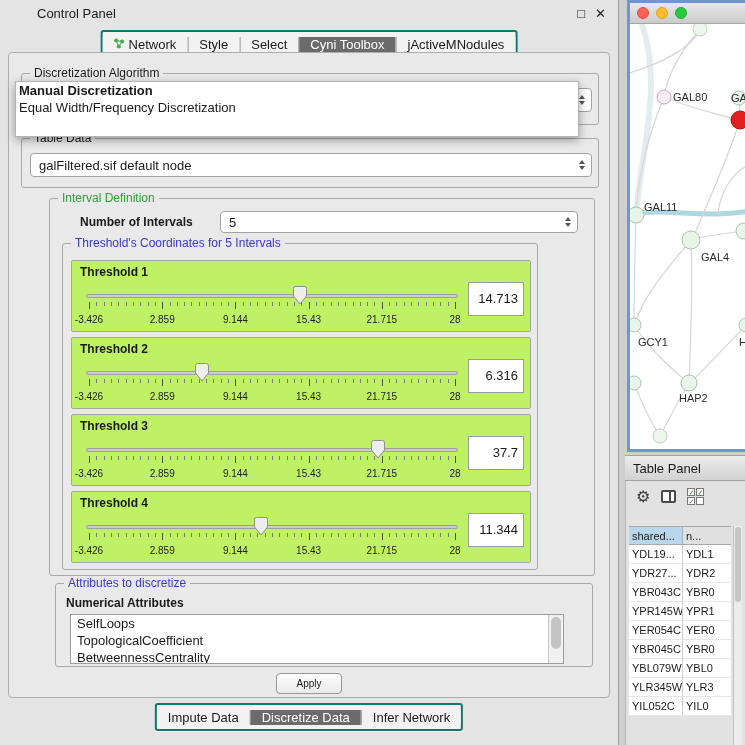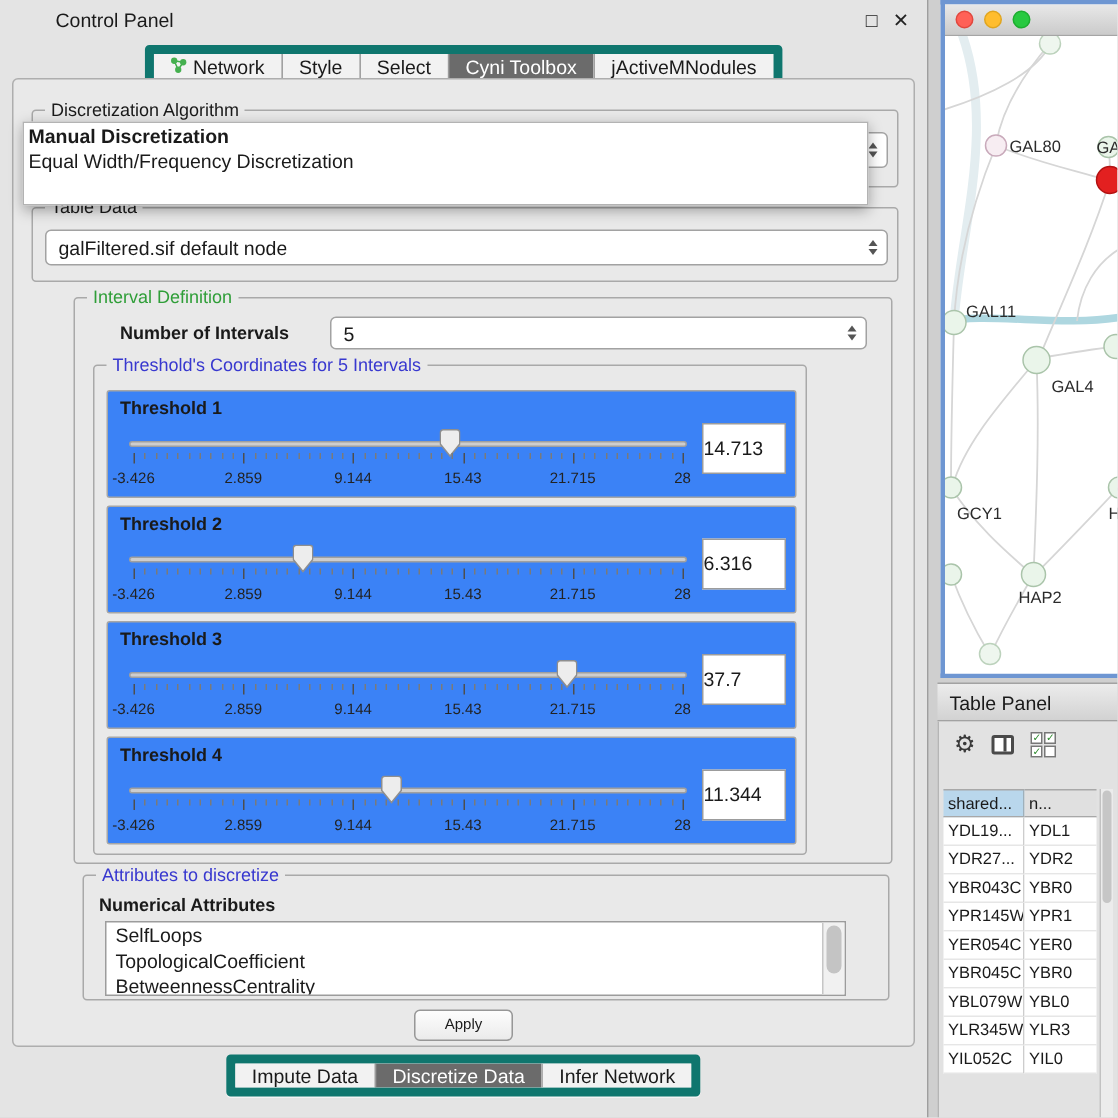--- a/index.html
+++ b/index.html
@@ -7,21 +7,21 @@
   body { background:#cfcfcf; font-family:"Liberation Sans","DejaVu Sans",sans-serif; position:relative; overflow:hidden; color:#1a1a1a; }
 
   
   .control-panel { position:absolute; left:0; top:0; width:619px; height:745px; background:#e4e4e4; border-right:1px solid #9e9e9e; }
   .titlebar { position:absolute; top:0; left:0; right:0; height:26px; display:flex; align-items:center; padding:0 12px; }
   .titlebar .title { font-size:13px;margin-left:25px; }
   .titlebar .win-icons { margin-left:auto; display:flex; gap:10px; align-items:center; }
   .win-icon { font-size:13px; color:#222; line-height:1; }
   .win-icon.close { font-weight:bold; }
 
-  .tab-strip { position:absolute; top:30px; left:50%; transform:translateX(-50%); display:flex; height:28px; border:6px solid #0f766e; border-radius:3px; overflow:hidden; background:#f2f2f2; box-shadow:0 1px 0 rgba(255,255,255,.6); }
+  .tab-strip { position:absolute; top:30px; left:50%; transform:translateX(-50%); display:flex; height:28px; border:2px solid #0f766e; border-radius:3px; overflow:hidden; background:#f2f2f2; box-shadow:0 1px 0 rgba(255,255,255,.6);align-items:center; }
   .tab { display:flex; align-items:center; gap:4px; padding:0 11px; font-size:13px; border-left:1px solid #9b9b9b; background:#f2f2f2; white-space:nowrap; }
   .tab:first-child { border-left:none; }
   .tab.selected { background:#6b6b6b; color:#fff; }
   .tab-strip.bottom { top:703px; }
 
   .main-panel { position:absolute; left:8px; top:52px; width:602px; height:646px; background:#e9e9e9; border:1px solid #aeaeae; border-radius:4px; }
 
   .groupbox { position:absolute; border:1px solid #a9a9a9; border-radius:3px; }
   .gb-title { position:absolute; top:-8px; left:8px; background:#e9e9e9; padding:0 4px; font-size:12px; line-height:14px; white-space:nowrap; }
   .gb-title.green { color:#2f9e38; }
@@ -42,30 +42,30 @@
   .popup-item.bold { font-weight:bold; }
 
   .tabledata-group { left:12px; top:85px; width:578px; height:50px;padding-left:47px; }
   .td-combo { left:8px; top:14px; width:562px; height:24px; }
 
   .interval-group { left:40px; top:145px; width:546px; height:378px; }
   .noi-label { position:absolute; left:30px; top:16px; font-size:12px; font-weight:bold; }
   .noi-combo { left:170px; top:12px; width:358px; height:22px; }
   .thresholds-group { left:12px; top:44px; width:476px; height:327px; }
 
-  .threshold-panel { position:absolute; left:8px; width:460px; height:72px; background:#3b82f6; border:1px solid #a6a6a6; border-radius:2px; }
+  .threshold-panel { position:absolute; left:8px; width:460px; height:72px; background:#bef264; border:1px solid #a6a6a6; border-radius:2px; }
   .th-label { position:absolute; left:8px; top:4px; font-size:12px; font-weight:bold; }
   .slider { position:absolute; left:10px; top:24px; width:380px; height:46px; }
   .slider .track { position:absolute; left:4px; right:4px; top:9px; height:4px; background:#cdcdcd; border:1px solid #9f9f9f; border-radius:2px; }
   .slider .thumb { position:absolute; top:1px; width:14px; height:19px; }
   .slider .tick { position:absolute; top:17px; width:1px; background:#7a7a7a; }
   .slider .tick.major { height:7px; background:#4e4e4e; }
   .slider .tick.minor { height:4px; }
   .slider .tick-label { position:absolute; top:29px; transform:translateX(-50%); font-size:10px; color:#222; white-space:nowrap; }
-  .value-box { position:absolute; right:6px; top:21px; width:56px; height:34px; background:#fff; border:1px solid #9c9c9c; font-size:13px; line-height:32px; padding-right:5px; }
+  .value-box { position:absolute; right:6px; top:21px; width:56px; height:34px; background:#fff; border:1px solid #9c9c9c; font-size:13px; text-align:right; line-height:32px; padding-right:5px; }
 
   .attrs-group { left:46px; top:530px; width:538px; height:84px; }
   .attrs-subtitle { position:absolute; left:10px; top:12px; font-size:12px; font-weight:bold; }
   .attrs-list { position:absolute; left:14px; top:30px; width:494px; height:50px; background:#fff; border:1px solid #9c9c9c; overflow:hidden; }
   .attrs-items { position:absolute; left:0; top:0; right:15px; }
   .attr-item { font-size:13px; line-height:17px; padding-left:6px; white-space:nowrap; }
   .attrs-scroll { position:absolute; right:0; top:0; bottom:0; width:15px; background:#f1f1f1; border-left:1px solid #c6c6c6; }
   .attrs-scroll .sthumb { position:absolute; left:2px; right:2px; top:2px; height:32px; background:#c4c4c4; border-radius:5px; }
 
   .apply-btn { position:absolute; left:calc(50% - 33px); top:620px; width:66px; height:21px; border:1px solid #979797; border-radius:4px; background:linear-gradient(#fdfdfd,#ebebeb); font-size:10px; text-align:center; line-height:19px; }

